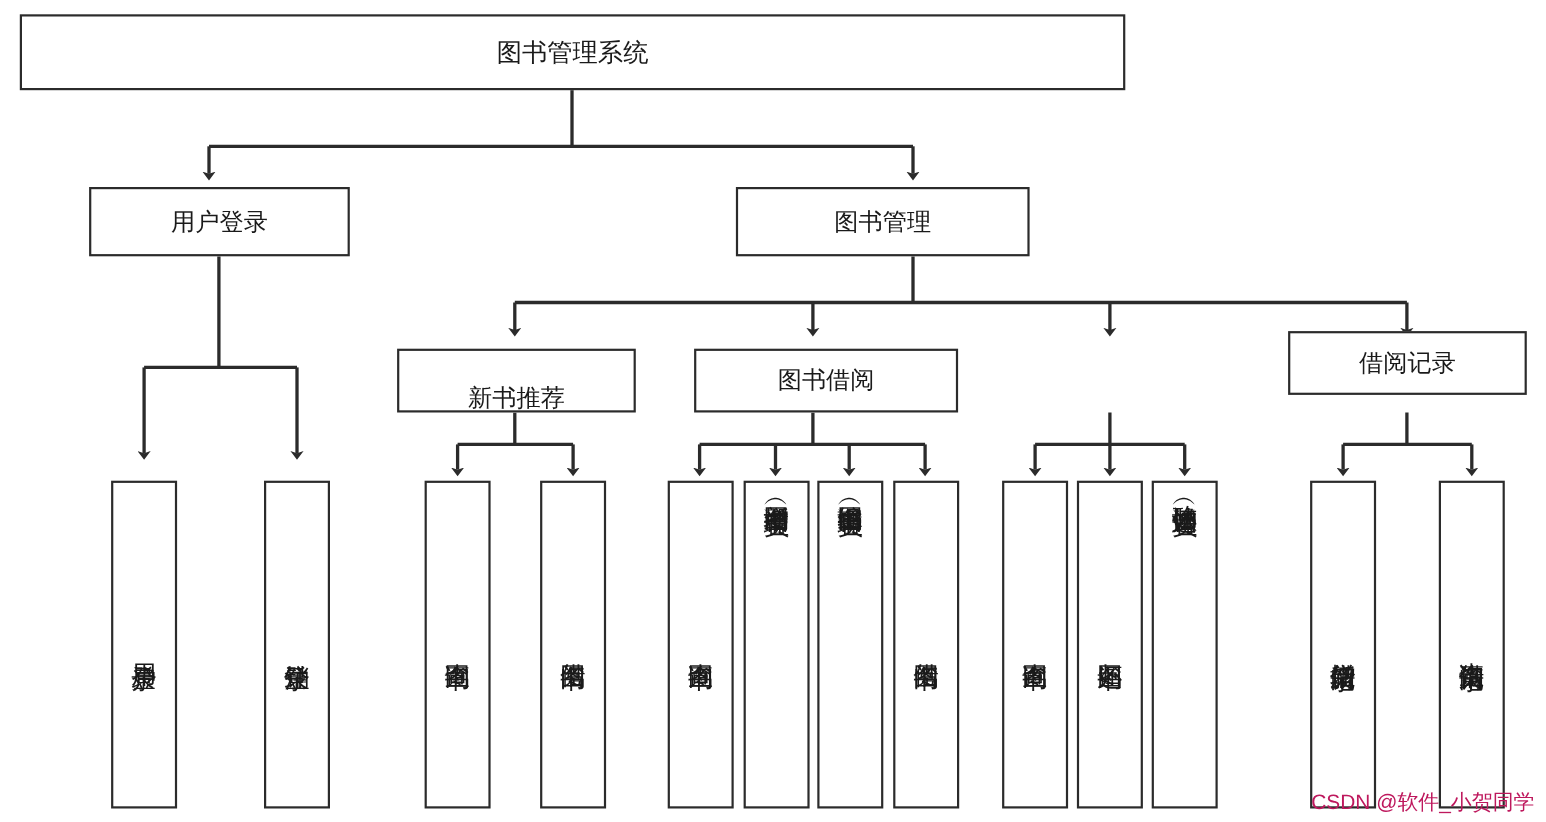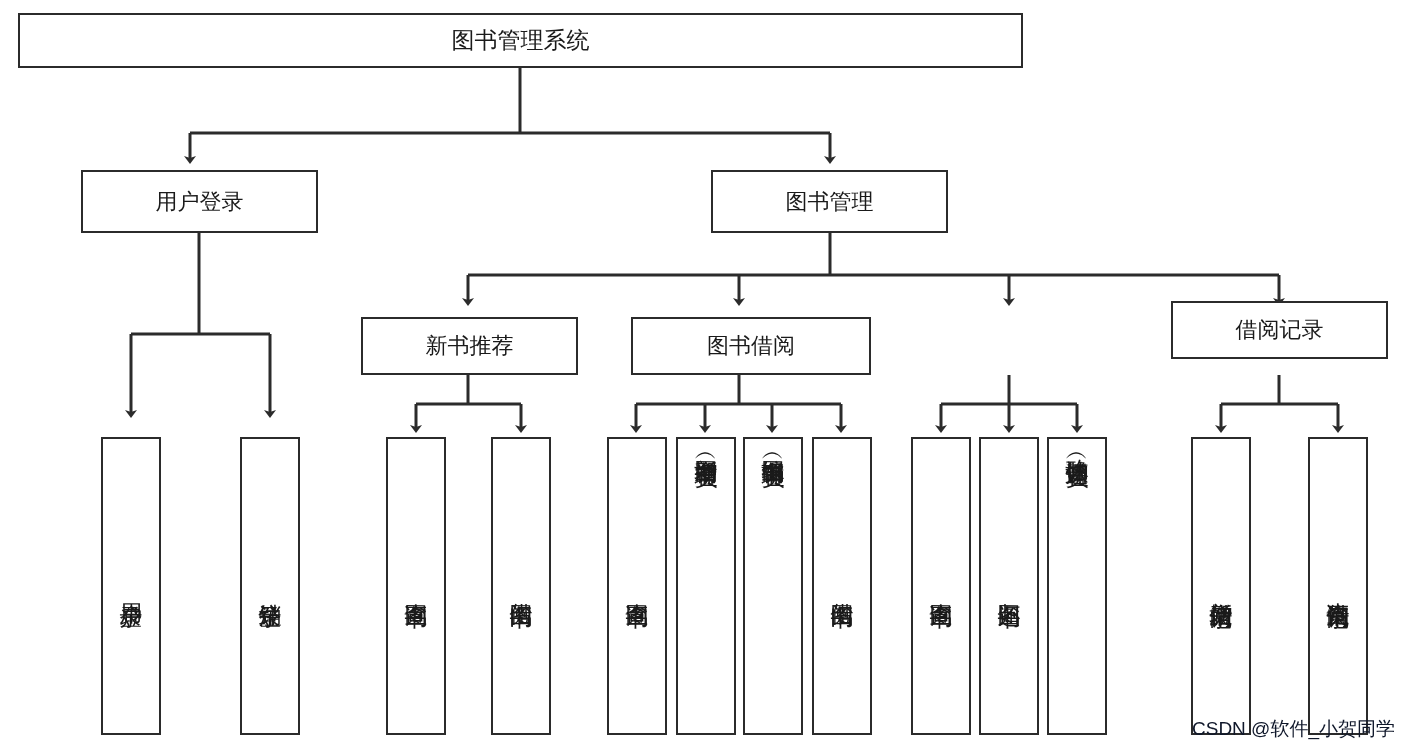--- a/index.html
+++ b/index.html
@@ -66,21 +66,21 @@
     letter-spacing: 1px;
     white-space: nowrap;
     display: block;
   }
   
   .node.vert.center {
     align-items: center;
   }
   .watermark {
     position: absolute;
-    color: #0f172a;
+    color: #be185d;
     font-size: 19px;
     white-space: nowrap;
     font-family: "Liberation Sans", "DejaVu Sans", sans-serif;
   }
 </style>
 </head>
 <body>
 
 <div id="diagram-root">
 
@@ -131,33 +131,33 @@
       <path d="M1009,404 L1009,427" marker-end="url(#arrow)"></path>
       <path d="M1077,404 L1077,427" marker-end="url(#arrow)"></path>
 
       <path d="M1279,375 L1279,404"></path>
       <path d="M1221,404 L1338,404"></path>
       <path d="M1221,404 L1221,427" marker-end="url(#arrow)"></path>
       <path d="M1338,404 L1338,427" marker-end="url(#arrow)"></path>
     </g>
   </svg>
 
-  <div class="node horiz root" style="left:18px; top:13px; width:1005px; height:55px;">
+  <div class="node horiz root" style="left:18px; top:13px; width:1005px; height:69px;">
     <span class="label">图书管理系统</span>
   </div>
 
   <div class="node horiz" style="left:81px; top:170px; width:237px; height:63px;">
     <span class="label">用户登录</span>
   </div>
 
-  <div class="node horiz" style="left:711px; top:170px; width:237px; height:63px;">
+  <div class="node horiz" style="left:669px; top:170px; width:267px; height:63px;">
     <span class="label">图书管理</span>
   </div>
 
-  <div class="node horiz" style="left:361px; top:317px; width:217px; height:58px;">
+  <div class="node horiz" style="left:361px; top:317px; width:217px; height:58px;align-items:flex-end;">
     <span class="label">新书推荐</span>
   </div>
 
   <div class="node horiz" style="left:631px; top:317px; width:240px; height:58px;">
     <span class="label">图书借阅</span>
   </div>
 
 
   <div class="node horiz" style="left:1171px; top:301px; width:217px; height:58px;">
     <span class="label">借阅记录</span>

